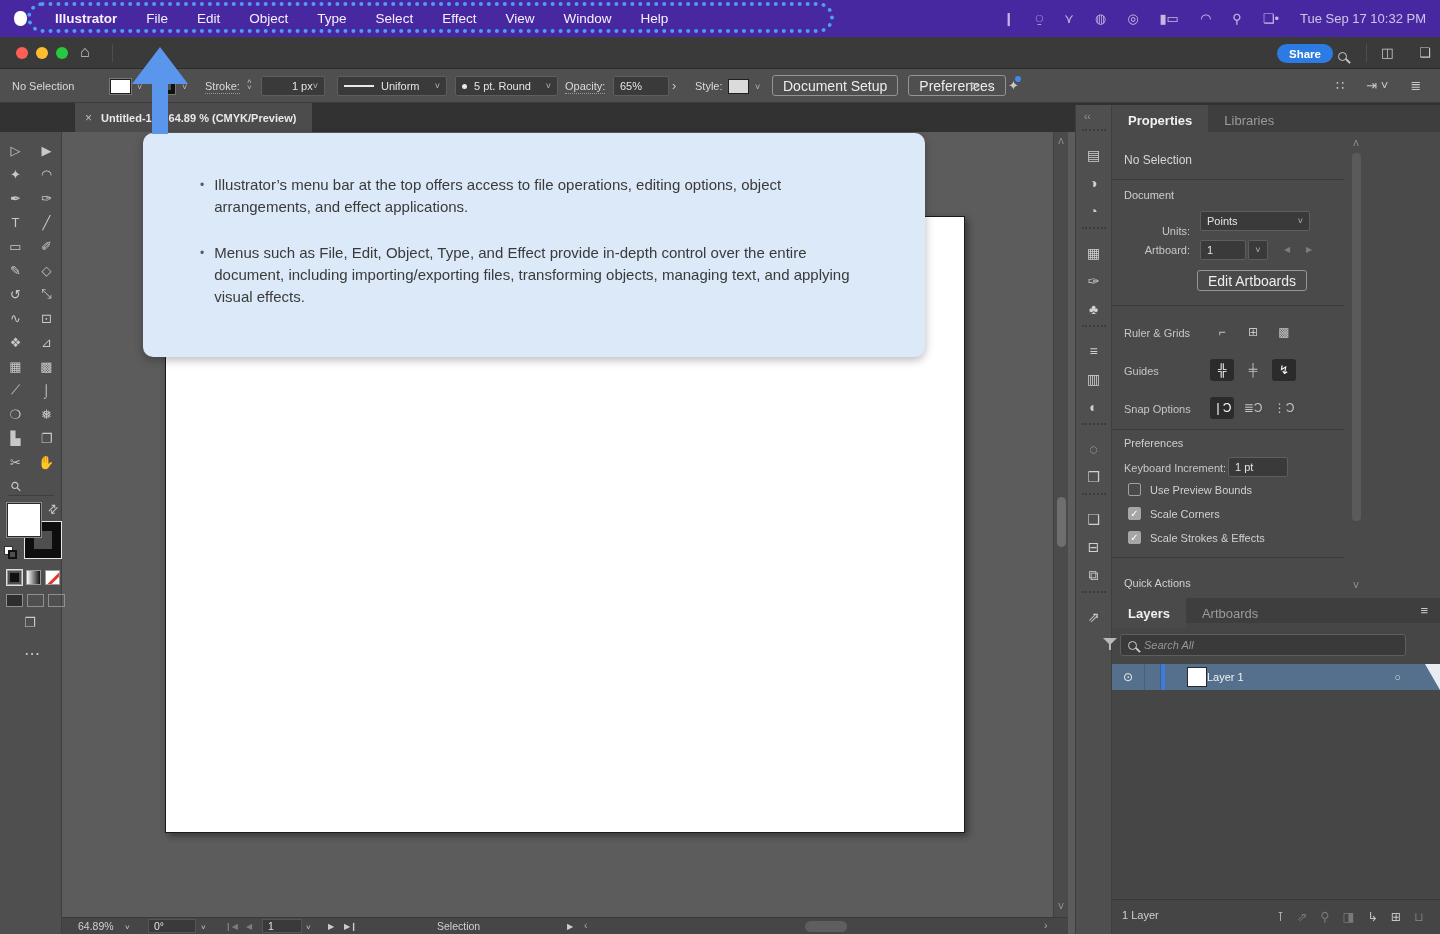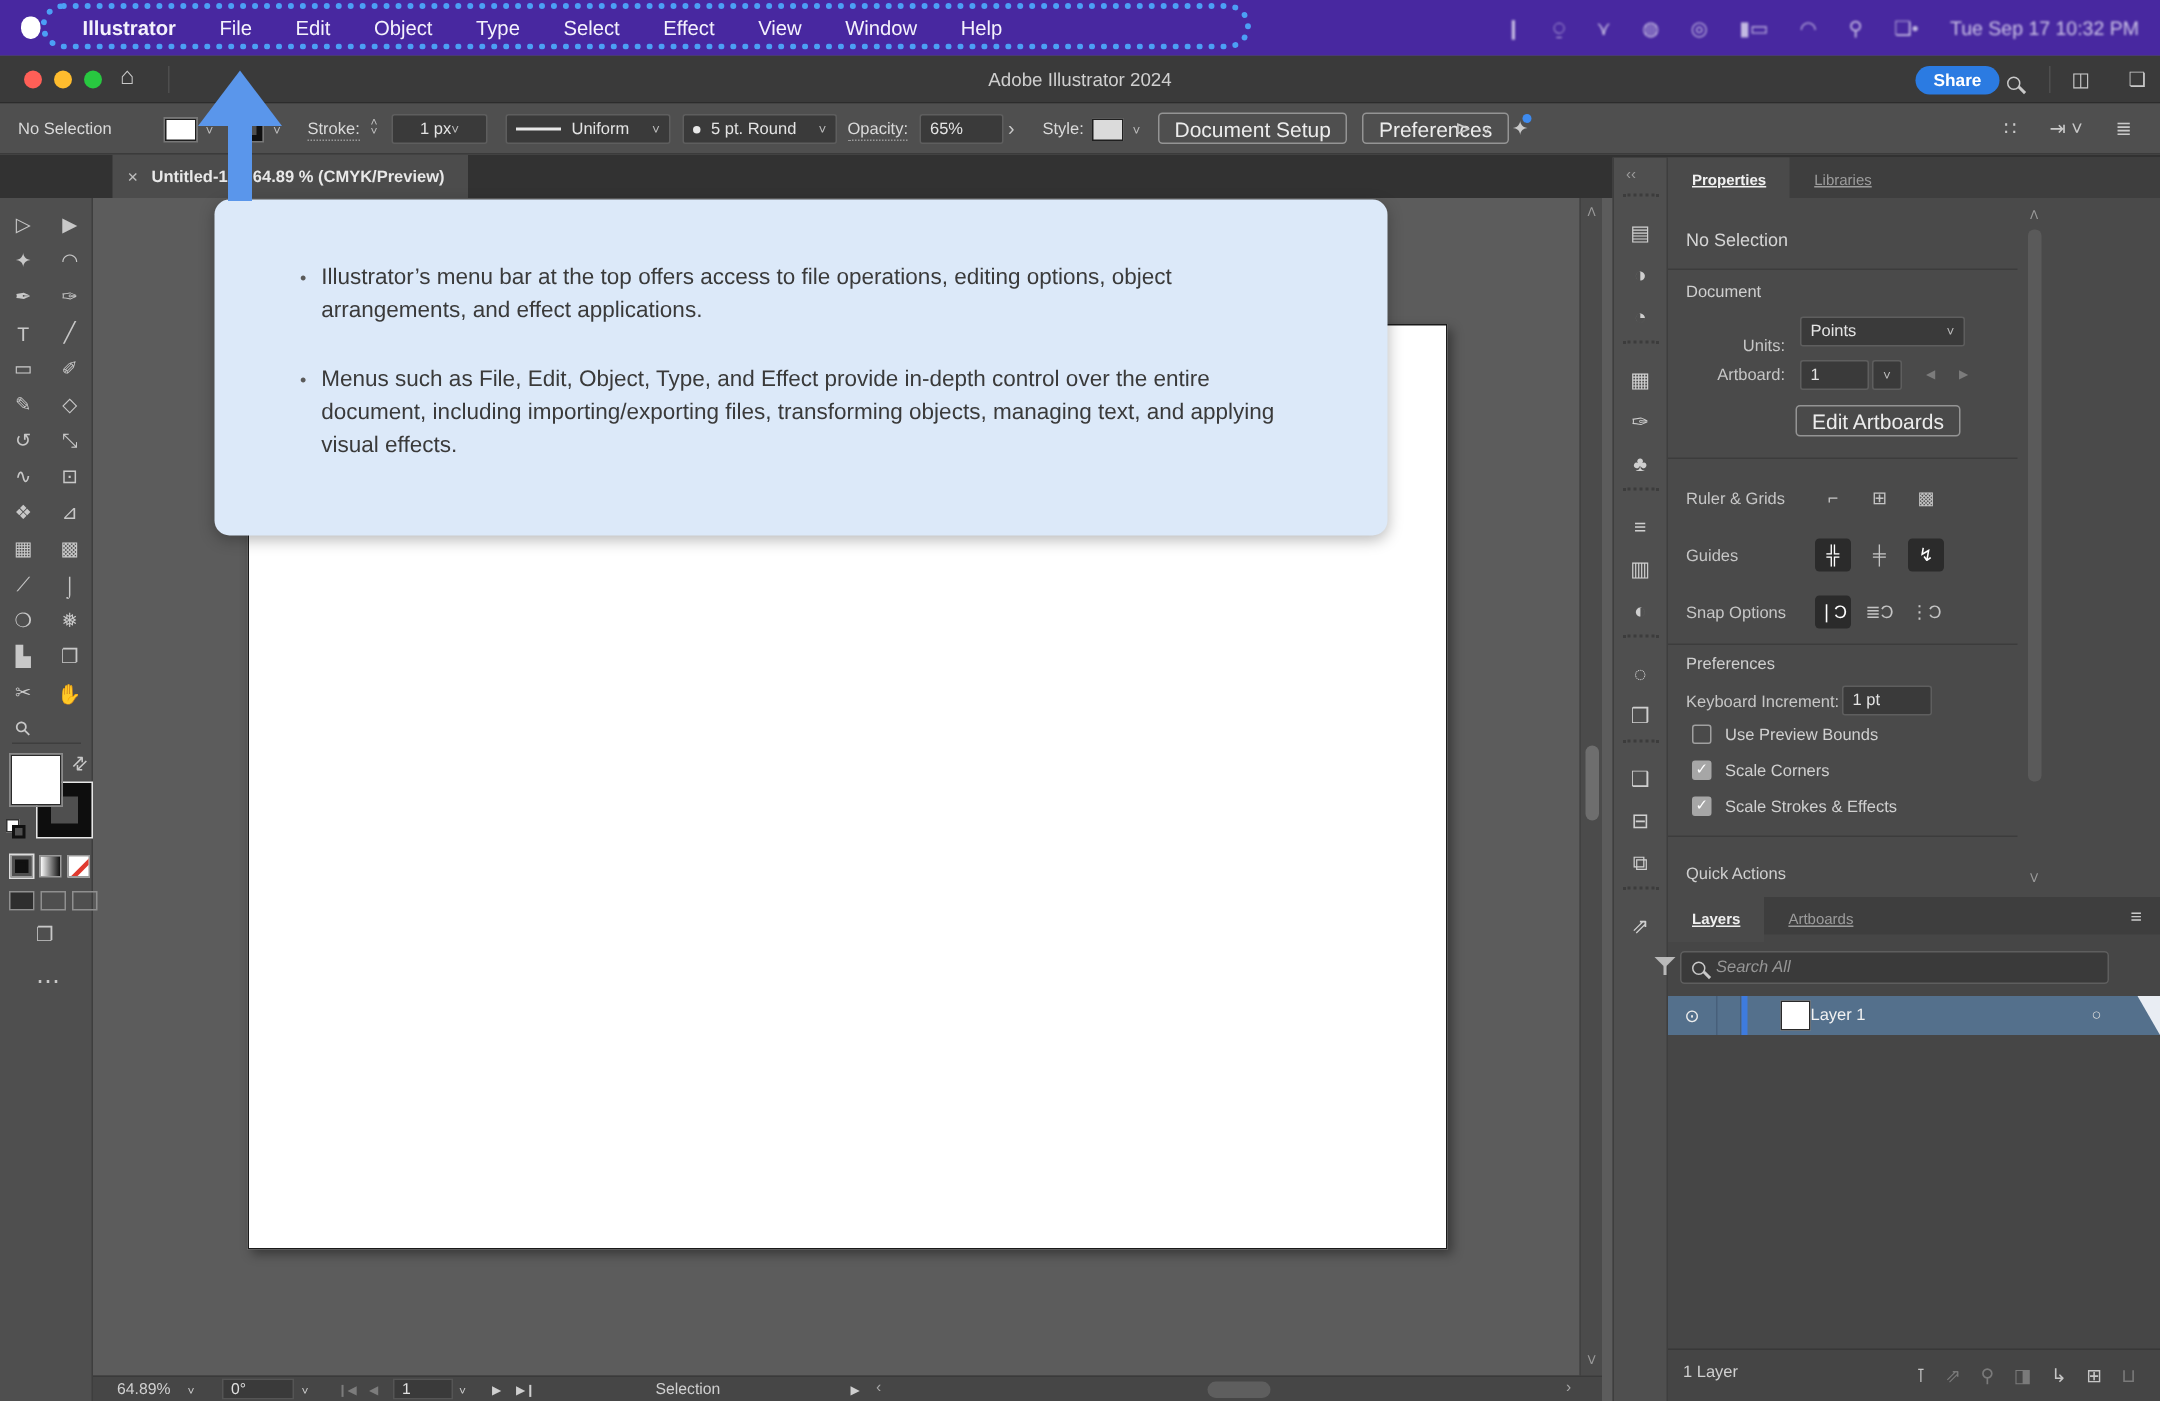--- a/index.html
+++ b/index.html
@@ -117,21 +117,21 @@
           border-left:1px solid #3E3E3E; border-right:1px solid #3E3E3E; z-index:4; }
   .dock-collapse { left:8px; top:6px; font-size:10px; color:#9A9A9A; }
   .dock-items { position:absolute; left:0; top:22px; width:35px; display:flex; flex-direction:column; align-items:center; }
   .dock-ic { width:35px; height:28px; display:flex; align-items:center; justify-content:center;
              font-size:14px; color:#CFCFCF; }
   .dock-ic[data-state="grip"] { height:10px; border-top:2px dotted #3C3C3C; width:24px; margin:2px 0; }
 
   
   .props { left:1112px; top:105px; width:328px; height:493px; background:#4A4A4A; z-index:4; }
   .ptabs { left:0; top:0; width:328px; height:27px; background:#3E3E3E; display:flex; }
-  .ptab { height:27px; display:flex; align-items:center; padding:15px 16px; font-size:10px; color:#9C9C9C;text-decoration:underline; }
+  .ptab { height:27px; display:flex; align-items:center; padding:15px 16px; font-size:13px; color:#9C9C9C; }
   .ptab[data-state="active"] { background:#4A4A4A; color:#F0F0F0; font-weight:bold; }
   .p-label { font-size:11px; color:#C6C6C6; }
   .p-head { font-size:11px; color:#CFCFCF; }
   .hline { height:1px; background:#3C3C3C; width:233px; left:0; }
   .iconbtn { width:24px; height:22px; display:flex; align-items:center; justify-content:center;
              font-size:12px; color:#C4C4C4; border-radius:3px; }
   .iconbtn[data-state="active"] { background:#2B2B2B; color:#fff; }
   .icon-group { display:flex; gap:7px; }
   .cb { width:13px; height:13px; border:1px solid #A0A0A0; border-radius:2px; display:flex;
         align-items:center; justify-content:center; background:transparent; }
@@ -238,42 +238,41 @@
   </div>
 </div>
 <div class="abs highlight-box"></div>
 
 <div class="abs titlebar">
   <span class="abs light" style="left:16px;background:#FF5F57"></span>
   <span class="abs light" style="left:36px;background:#FEBC2E"></span>
   <span class="abs light" style="left:56px;background:#28C840"></span>
   <span class="abs home">⌂</span>
   <span class="abs tb-sep" style="left:112px"></span>
-  <div class="abs tb-title">Adobe Illustrator 2024</div>
   <div class="abs share-btn">
     <span>Share</span>
   </div>
   <span class="abs mag" style="left:1338px;top:10px;"></span>
   <span class="abs tb-sep" style="left:1366px"></span>
   <span class="abs tb-icon" style="left:1381px;top:8px">◫</span>
   <span class="abs tb-icon" style="left:1419px;top:8px">❏</span>
 </div>
 
 <div class="abs controlbar">
   <span class="abs cb-text" style="left:12px;top:11px">No Selection</span>
   <span class="abs swatch-fill" style="left:110px;top:10px"></span>
   <span class="abs chev" style="left:137px;top:13px">˅</span>
   <span class="abs swatch-stroke" style="left:158px;top:10px"></span>
   <span class="abs chev" style="left:182px;top:13px">˅</span>
   <span class="abs cb-text underlink" style="left:205px;top:11px">Stroke:</span>
   <div class="abs stepper" style="left:247px;top:10px">
     <span>˄</span>
     <span>˅</span>
   </div>
-  <div class="abs field" style="left:261px;top:7px;width:64px;justify-content:center">
+  <div class="abs field" style="left:261px;top:7px;width:64px;justify-content:flex-end">
     <span>1 px</span>
     <span class="chev">˅</span>
   </div>
   <div class="abs field" style="left:337px;top:7px;width:110px;justify-content:space-between">
     <span class="row">
         <span class="mini-line"></span>
     <span>Uniform</span>
       </span>
     <span class="chev">˅</span>
   </div>

